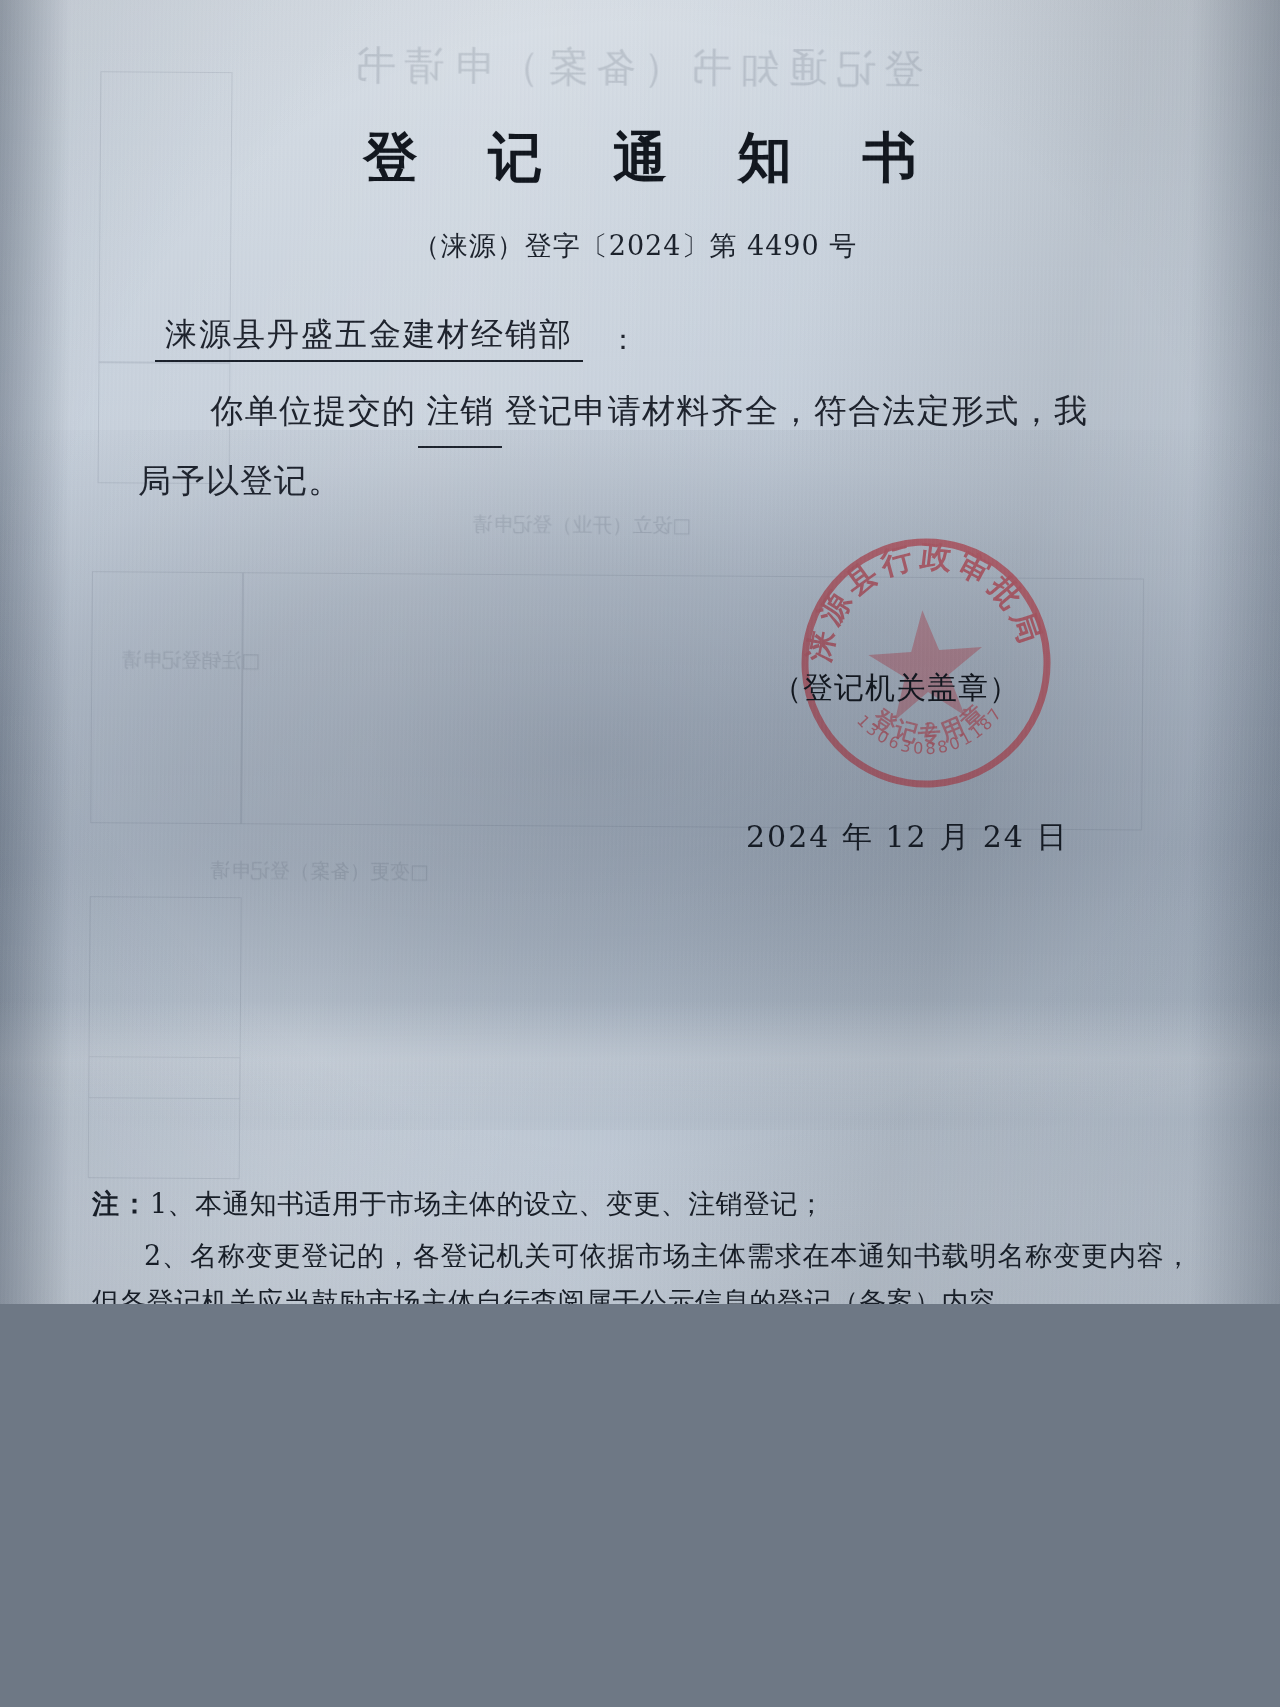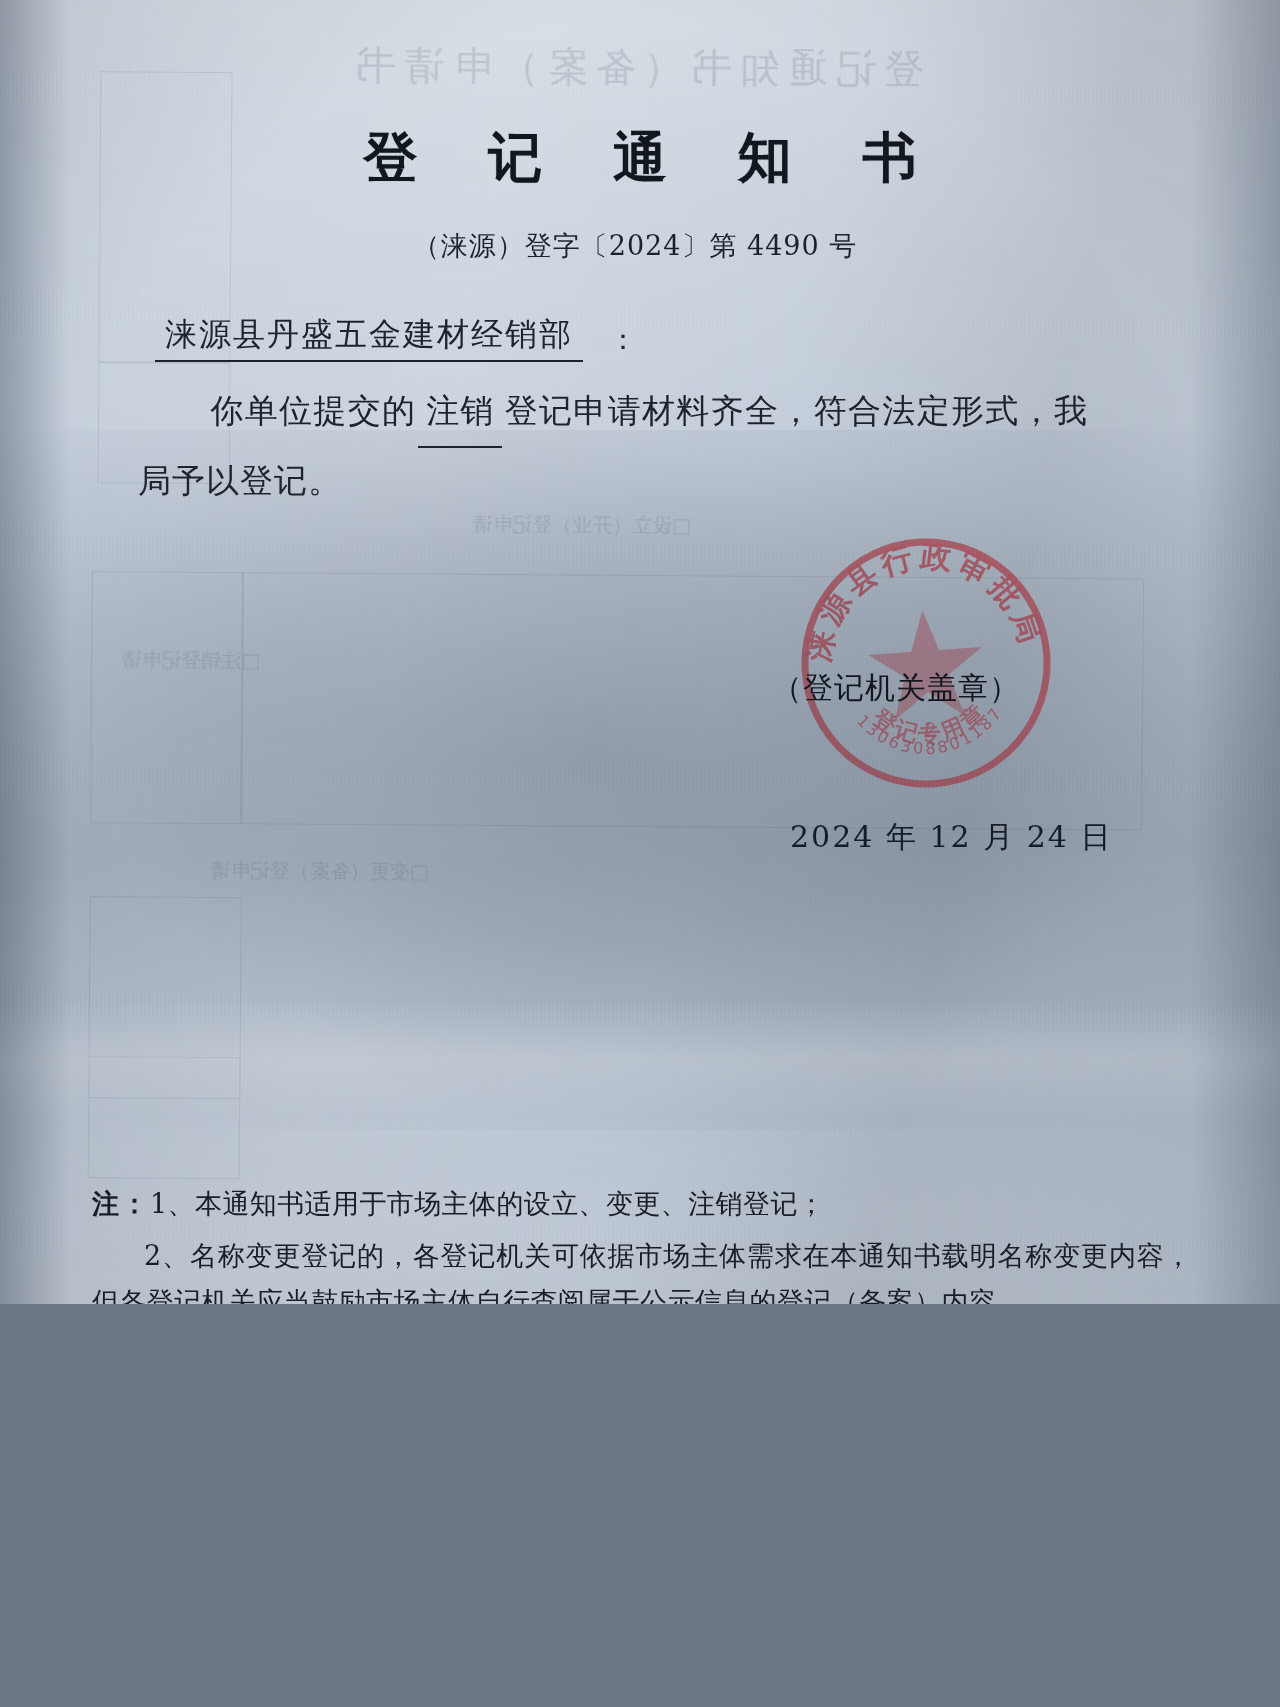--- a/index.html
+++ b/index.html
@@ -201,21 +201,21 @@
     position: absolute;
     left: 772px; top: 668px;
     font-size: 30px;
     letter-spacing: 1px;
     color: #12171f;
     z-index: 5;
   }
 
   .issue-date {
     position: absolute;
-    left: 790px; top: 817px;
+    left: 746px; top: 817px;
     font-size: 30px;
     letter-spacing: 2px;
     color: #161c25;
     z-index: 5;
   }
 
   
   #notes {
     position: absolute;
     left: 92px; top: 1181px;

